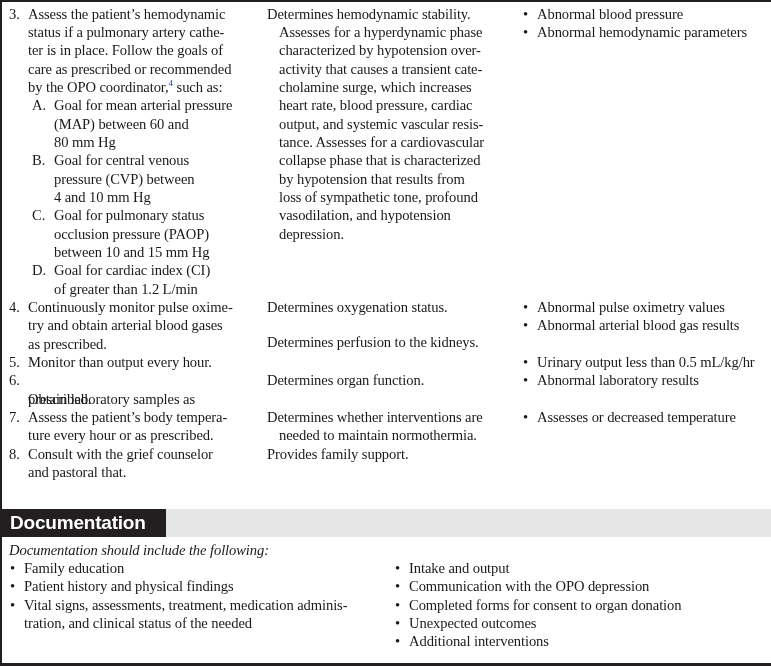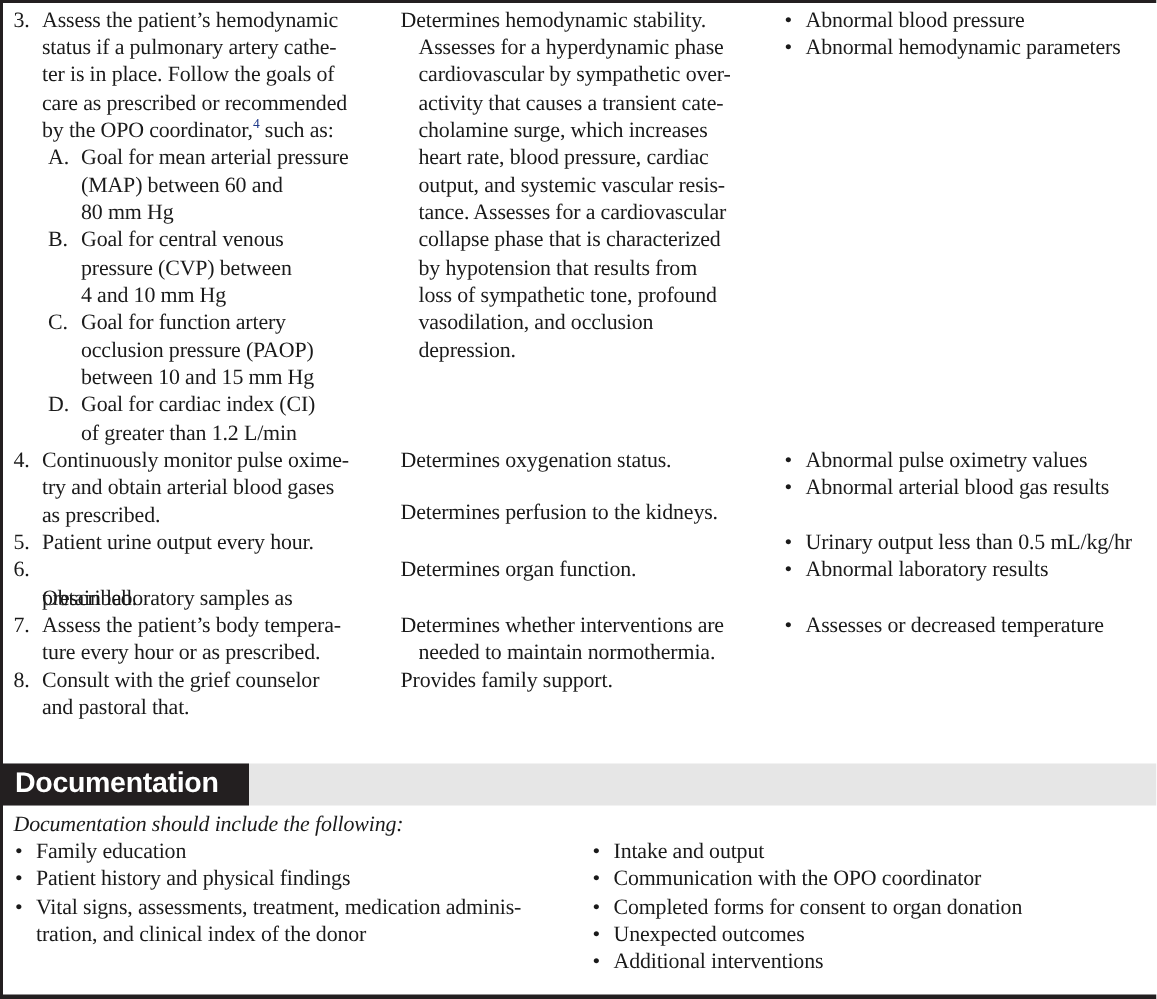--- a/index.html
+++ b/index.html
@@ -34,40 +34,40 @@
   <span class="ln" style="left:54px;top:96px">Goal for mean arterial pressure</span>
   <span class="ln" style="left:54px;top:115px">(MAP) between 60 and</span>
   <span class="ln" style="left:54px;top:133px">80 mm Hg</span>
 
   <span class="ln" style="left:32px;top:151px">B.</span>
   <span class="ln" style="left:54px;top:151px">Goal for central venous</span>
   <span class="ln" style="left:54px;top:170px">pressure (CVP) between</span>
   <span class="ln" style="left:54px;top:188px">4 and 10 mm Hg</span>
 
   <span class="ln" style="left:32px;top:206px">C.</span>
-  <span class="ln" style="left:54px;top:206px">Goal for function artery</span>
+  <span class="ln" style="left:54px;top:206px">Goal for pulmonary status</span>
   <span class="ln" style="left:54px;top:225px">occlusion pressure (PAOP)</span>
   <span class="ln" style="left:54px;top:243px">between 10 and 15 mm Hg</span>
 
   <span class="ln" style="left:32px;top:261px">D.</span>
   <span class="ln" style="left:54px;top:261px">Goal for cardiac index (CI)</span>
   <span class="ln" style="left:54px;top:280px">of greater than 1.2 L/min</span>
 
   <span class="ln" style="left:267px;top:5px">Determines hemodynamic stability.</span>
   <span class="ln" style="left:279px;top:23px">Assesses for a hyperdynamic phase</span>
-  <span class="ln" style="left:279px;top:41px">cardiovascular by sympathetic over-</span>
+  <span class="ln" style="left:279px;top:41px">characterized by hypotension over-</span>
   <span class="ln" style="left:279px;top:60px">activity that causes a transient cate-</span>
   <span class="ln" style="left:279px;top:78px">cholamine surge, which increases</span>
   <span class="ln" style="left:279px;top:96px">heart rate, blood pressure, cardiac</span>
   <span class="ln" style="left:279px;top:115px">output, and systemic vascular resis-</span>
   <span class="ln" style="left:279px;top:133px">tance. Assesses for a cardiovascular</span>
   <span class="ln" style="left:279px;top:151px">collapse phase that is characterized</span>
   <span class="ln" style="left:279px;top:170px">by hypotension that results from</span>
   <span class="ln" style="left:279px;top:188px">loss of sympathetic tone, profound</span>
-  <span class="ln" style="left:279px;top:206px">vasodilation, and occlusion</span>
+  <span class="ln" style="left:279px;top:206px">vasodilation, and hypotension</span>
   <span class="ln" style="left:279px;top:225px">depression.</span>
 
   <span class="ln" style="left:523px;top:5px">•</span>
   <span class="ln" style="left:537px;top:5px">Abnormal blood pressure</span>
   <span class="ln" style="left:523px;top:23px">•</span>
   <span class="ln" style="left:537px;top:23px">Abnormal hemodynamic parameters</span>
 </div>
 
 <div>
   <span class="ln" style="left:9px;top:298px">4.</span>
@@ -76,21 +76,21 @@
   <span class="ln" style="left:28px;top:335px">as prescribed.</span>
   <span class="ln" style="left:267px;top:298px">Determines oxygenation status.</span>
   <span class="ln" style="left:523px;top:298px">•</span>
   <span class="ln" style="left:537px;top:298px">Abnormal pulse oximetry values</span>
   <span class="ln" style="left:523px;top:316px">•</span>
   <span class="ln" style="left:537px;top:316px">Abnormal arterial blood gas results</span>
 </div>
 
 <div>
   <span class="ln" style="left:9px;top:353px">5.</span>
-  <span class="ln" style="left:28px;top:353px">Patient urine output every hour.</span>
+  <span class="ln" style="left:28px;top:353px">Monitor than output every hour.</span>
   <span class="ln" style="left:267px;top:333px">Determines perfusion to the kidneys.</span>
   <span class="ln" style="left:523px;top:353px">•</span>
   <span class="ln" style="left:537px;top:353px">Urinary output less than 0.5 mL/kg/hr</span>
 </div>
 
 <div>
   <span class="ln" style="left:9px;top:371px">6.</span>
   <span class="ln" style="left:28px;top:390px">Obtain laboratory samples as</span>
   <span class="ln" style="left:28px;top:390px">prescribed.</span>
   <span class="ln" style="left:267px;top:371px">Determines organ function.</span>
@@ -120,24 +120,24 @@
 <span class="hdr-text">Documentation</span>
 
 <span class="ln it" style="left:9px;top:541px">Documentation should include the following:</span>
 
 <span class="ln" style="left:10px;top:559px">•</span>
 <span class="ln" style="left:24px;top:559px">Family education</span>
 <span class="ln" style="left:10px;top:577px">•</span>
 <span class="ln" style="left:24px;top:577px">Patient history and physical findings</span>
 <span class="ln" style="left:10px;top:596px">•</span>
 <span class="ln" style="left:24px;top:596px">Vital signs, assessments, treatment, medication adminis-</span>
-<span class="ln" style="left:24px;top:614px">tration, and clinical index of the donor</span>
+<span class="ln" style="left:24px;top:614px">tration, and clinical status of the needed</span>
 
 <span class="ln" style="left:395px;top:559px">•</span>
 <span class="ln" style="left:409px;top:559px">Intake and output</span>
 <span class="ln" style="left:395px;top:577px">•</span>
-<span class="ln" style="left:409px;top:577px">Communication with the OPO coordinator</span>
+<span class="ln" style="left:409px;top:577px">Communication with the OPO depression</span>
 <span class="ln" style="left:395px;top:596px">•</span>
 <span class="ln" style="left:409px;top:596px">Completed forms for consent to organ donation</span>
 <span class="ln" style="left:395px;top:614px">•</span>
 <span class="ln" style="left:409px;top:614px">Unexpected outcomes</span>
 <span class="ln" style="left:395px;top:632px">•</span>
 <span class="ln" style="left:409px;top:632px">Additional interventions</span>
 
 </body></html>

